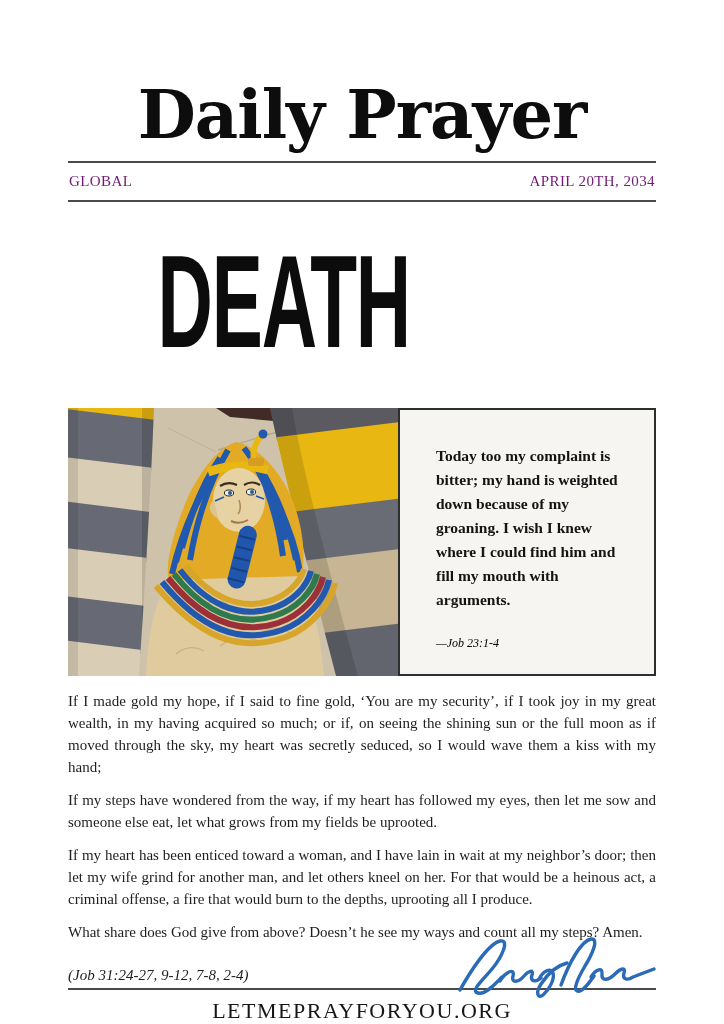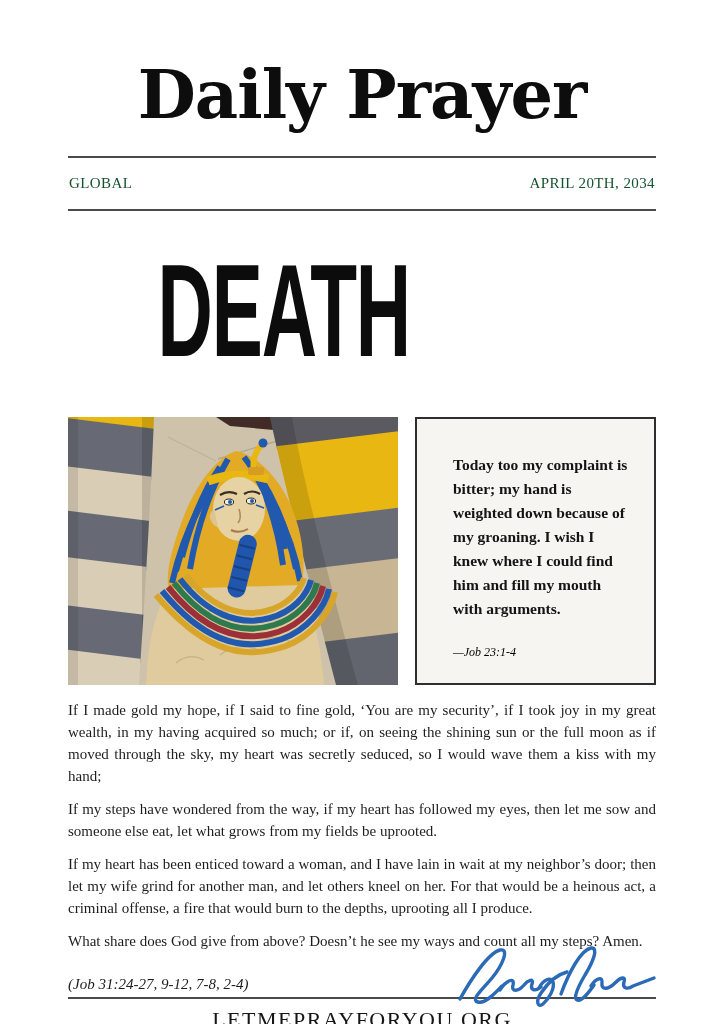--- a/index.html
+++ b/index.html
@@ -11,41 +11,41 @@
     margin: 0 auto;
     background: #ffffff;
     font-family: "Liberation Serif", serif;
     color: #1f1f1f;
     overflow: hidden;
   }
   .content { padding: 0 68px; }
 
   
   .masthead {
-    margin-top: 50px;
+    margin-top: 70px;
     height: 90px;
     text-align: center;
     font-family: "DejaVu Serif", serif;
     font-weight: bold;
     font-size: 67px;
     line-height: 90px;
     letter-spacing: -1px;
     color: #0d0d0d;
   }
   .dateline {
-    margin-top: 16px;
+    margin-top: 1px;
     border-top: 2px solid #4a4a4a;
     border-bottom: 2px solid #4a4a4a;
     display: flex;
     justify-content: space-between;
     align-items: center;
-    padding: 17px 1px;
+    padding: 10px 1px;
     font-size: 15px;
     letter-spacing: 0.4px;
-    color: #14532d;
+    color: #701a75;
   }
 
   
   .headline-wrap {
     margin-top: 50px;
     height: 100px;
     display: flex;
     justify-content: flex-start;
     align-items: center;
     overflow: visible;
@@ -61,21 +61,20 @@
     transform: scaleX(0.585);
     transform-origin: center;
     white-space: nowrap;
   }
 
   
   .feature {
     margin-top: 56px;
     height: 268px;
     display: flex;
-    gap: 17px;
   }
   .photo {
     width: 330px;
     height: 268px;
     flex: 0 0 330px;
   }
   .quote-box {
     flex: 1;
     border: 2px solid #2e2e2e;
     background: #f6f5f1;

